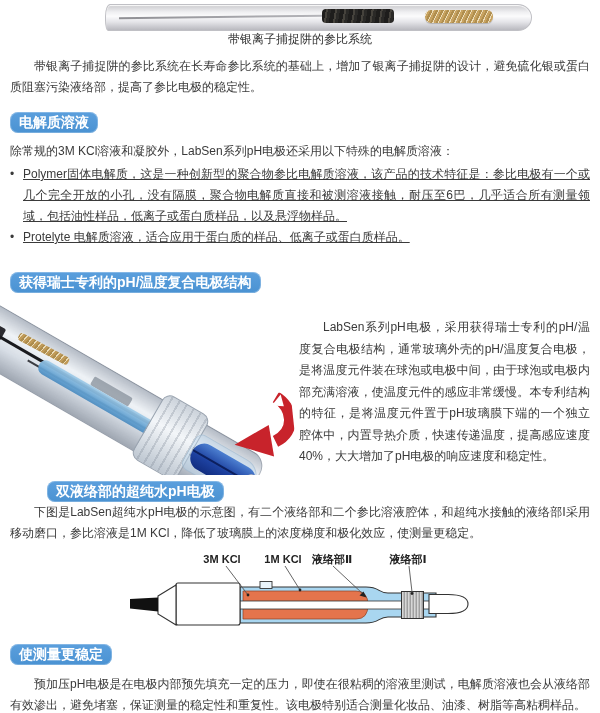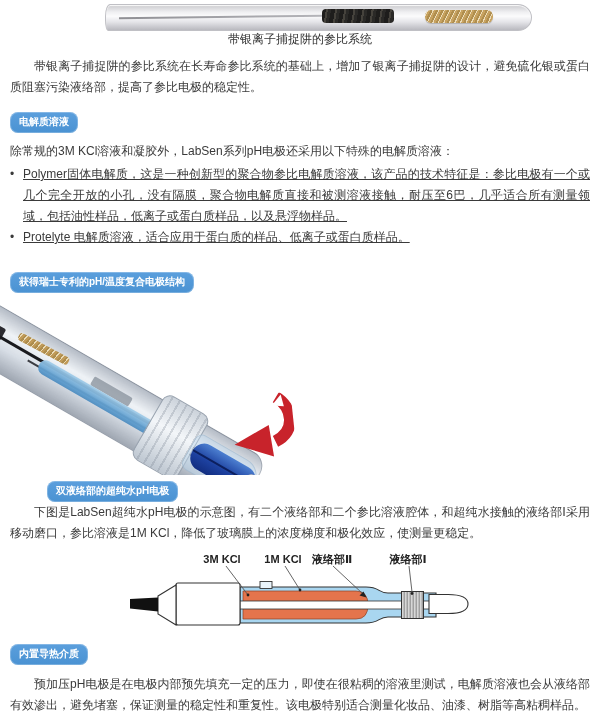--- a/index.html
+++ b/index.html
@@ -53,21 +53,21 @@
   }
   .para.no-indent { text-indent: 0; }
 
   
   .badge {
     display: inline-block;
     margin-left: 10px;
     background: linear-gradient(180deg,#5b9fdd,#4a92d2);
     color: #ffffff;
     font-weight: bold;
-    font-size: 10px;
+    font-size: 14px;
     line-height: 16px;
     padding: 2px 9px 3px 9px;
     border-radius: 8px;
     box-shadow: inset 0 0 0 1px rgba(255,255,255,.25);
   }
   .badge-row { margin-top: 14px; }
 
   
   .bullets { margin: 2px 10px 0 10px; }
   .bullet { display: flex; line-height: 21px; }
@@ -191,20 +191,21 @@
       <div class="probe-tip"></div>
       <div class="probe-tip-line"></div>
       <div class="probe-cap"></div>
     </div>
     <svg class="arrow-svg" width="70" height="66" viewBox="0 0 70 66">
       <path d="M55,4 C71,16 72,40 50,48" stroke="#c8232b" stroke-width="12" fill="none"></path>
       <path d="M60,2 L50,12 L62,14 Z" fill="#ffffff"></path>
       <polygon points="9,47 45,31 47,63" fill="#c8232b"></polygon>
     </svg>
   </div>
+  <p class="patent-text">LabSen系列pH电极，采用获得瑞士专利的pH/温度复合电极结构，通常玻璃外壳的pH/温度复合电极，是将温度元件装在球泡或电极中间，由于球泡或电极内部充满溶液，使温度元件的感应非常缓慢。本专利结构的特征，是将温度元件置于pH玻璃膜下端的一个独立腔体中，内置导热介质，快速传递温度，提高感应速度40%，大大增加了pH电极的响应速度和稳定性。</p>
 </div>
 
 <div class="badge-row" style="margin-top:6px;padding-left:37px;">
   <span class="badge">双液络部的超纯水pH电极</span>
 </div>
 <p class="para" style="margin-top:0;">下图是LabSen超纯水pH电极的示意图，有二个液络部和二个参比溶液腔体，和超纯水接触的液络部Ⅰ采用移动磨口，参比溶液是1M KCl，降低了玻璃膜上的浓度梯度和极化效应，使测量更稳定。</p>
 
 <svg class="diagram" width="480" height="88" viewBox="0 0 480 88">
   <defs>
     <pattern id="ribs" width="3" height="6" patternUnits="userSpaceOnUse">
@@ -240,15 +241,15 @@
   <path d="M291,16 L294,42" stroke="#555" stroke-width="0.9" fill="none"></path>
   <circle cx="294" cy="43.5" r="1.4" fill="#222"></circle>
 
   <text class="dlabel" x="104" y="13" text-anchor="middle">3M KCl</text>
   <text class="dlabel" x="165" y="13" text-anchor="middle">1M KCl</text>
   <text class="dlabel" x="214" y="13" text-anchor="middle">液络部Ⅱ</text>
   <text class="dlabel" x="290" y="13" text-anchor="middle">液络部Ⅰ</text>
 </svg>
 
 <div class="badge-row" style="margin-top:6px;">
-  <span class="badge">内置导热介质</span>
+  <span class="badge">使测量更稳定</span>
 </div>
 <p class="para" style="margin-top:9px;">预加压pH电极是在电极内部预先填充一定的压力，即使在很粘稠的溶液里测试，电解质溶液也会从液络部有效渗出，避免堵塞，保证测量的稳定性和重复性。该电极特别适合测量化妆品、油漆、树脂等高粘稠样品。</p>
 
 </body></html>

